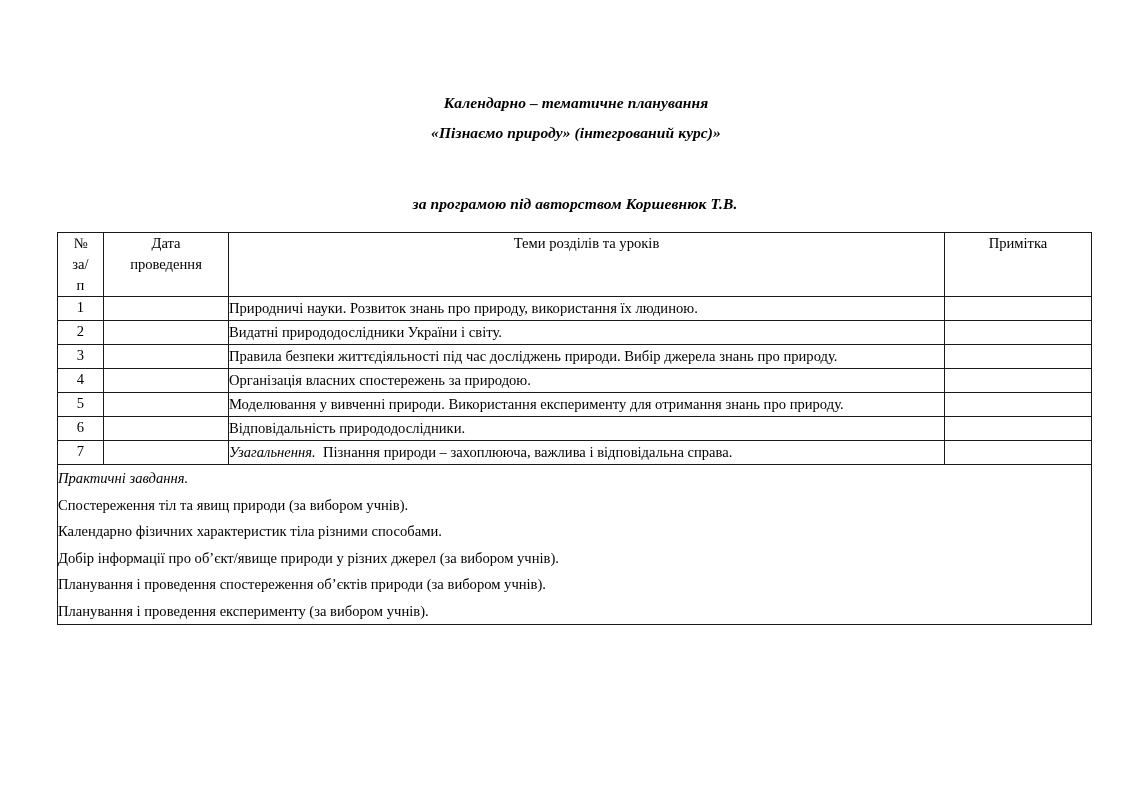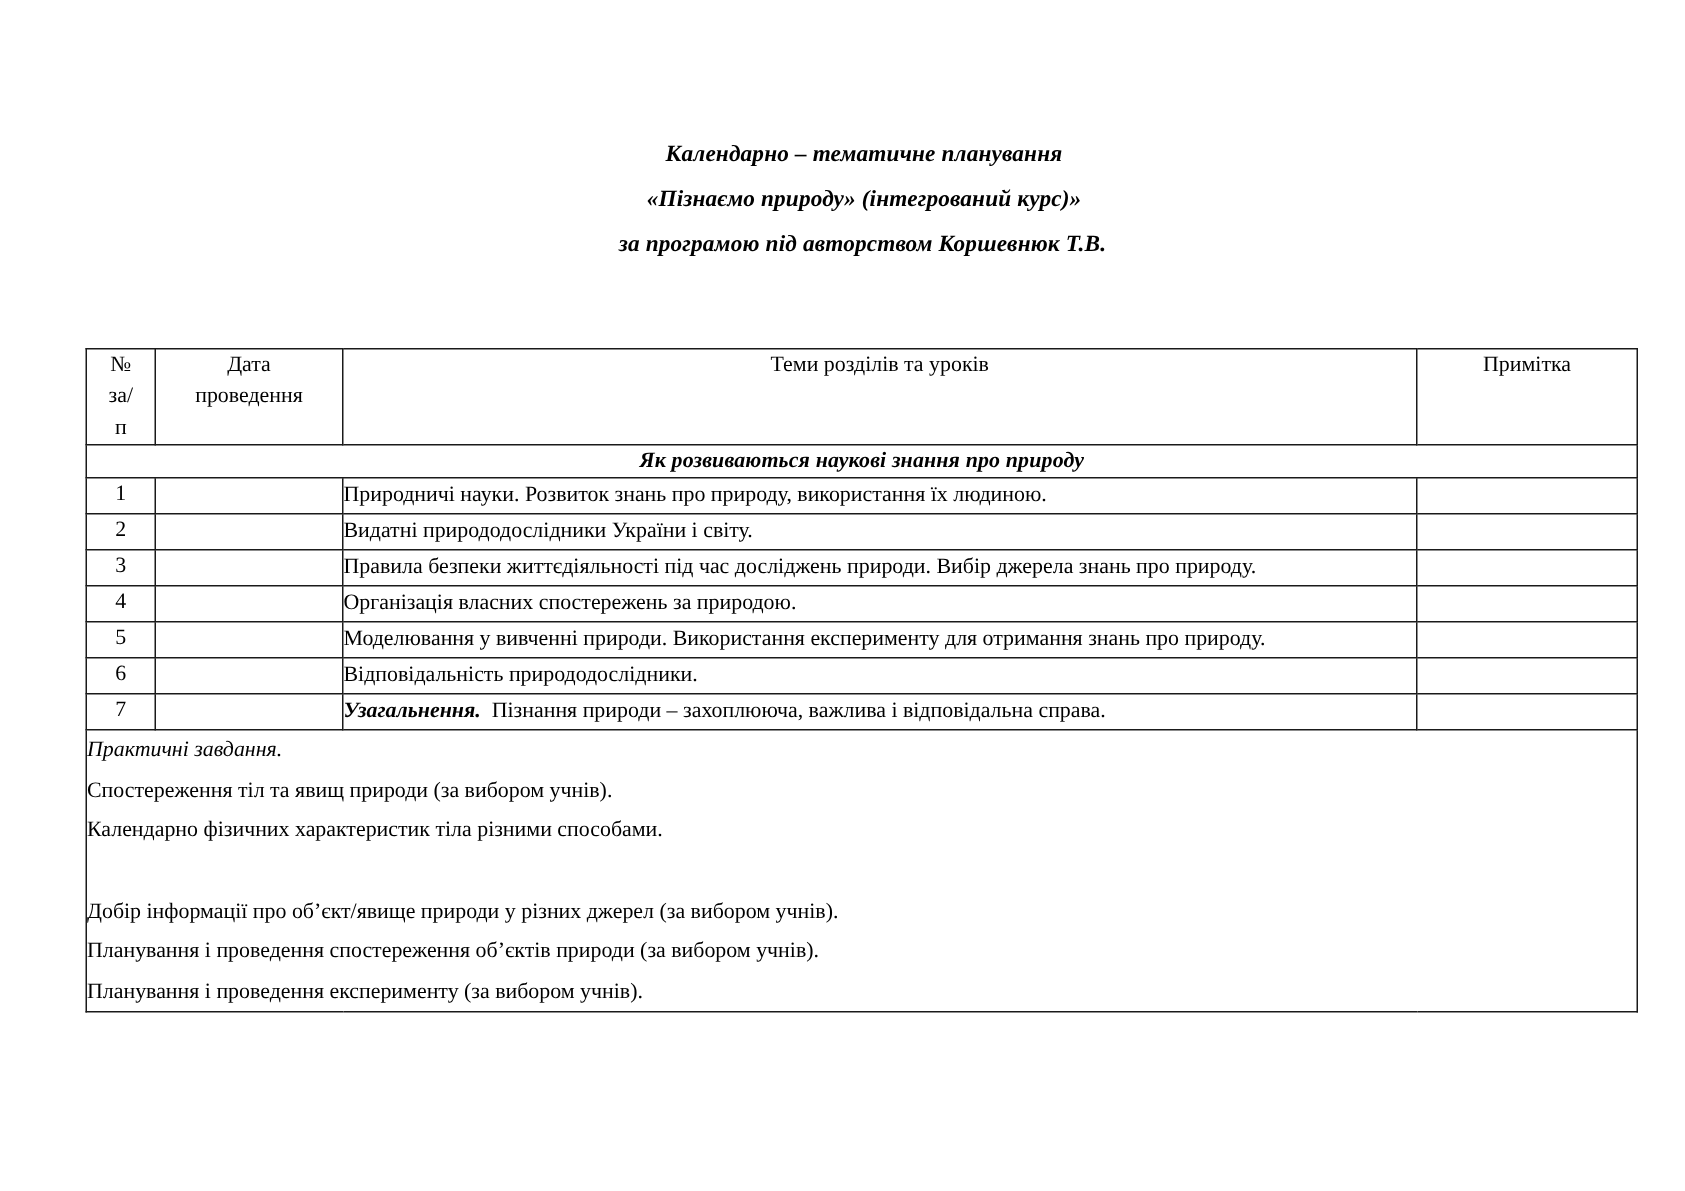--- a/index.html
+++ b/index.html
@@ -35,21 +35,21 @@
     font-weight: bold;
     font-style: italic;
     font-size: 15.5px;
     line-height: 30px;
     letter-spacing: 0.1px;
     white-space: nowrap;
   }
   .title-line.l1 { padding-left: 4px; }
   .title-line.l2 { padding-left: 4px; }
   .title-line.l3 { padding-left: 2px; }
-  .title-line.l4 { padding-left: 2px; }
+  .title-line.l4 { padding-left: 2px; margin-top: 41px; }
 
   
   table.plan {
     position: absolute;
     left: 57px;
     top: 232px;
     width: 1034px;
     border-collapse: collapse;
     table-layout: fixed;
   }
@@ -108,37 +108,37 @@
     line-height: 23px;
     text-align: justify;
     text-justify: inter-word;
     font-size: 14.7px;
     margin-top: 26px;
   }
   .topic.single {
     text-align: left;
   }
   .topic .lead {
-    font-weight: bold;
+    font-weight: normal;
     font-style: italic;
   }
 
   
   .practice {
     padding: 5px 6px 7px 7px;
     line-height: 26.5px;
     font-size: 15px;
     text-align: left;
   }
   .practice .ptitle {
     font-weight: normal;
     font-style: italic;
   }
   .practice .pline { display: block; }
-  .practice .pline.wrap { max-width: 645px; margin-top: 28px; }
+  .practice .pline.wrap { max-width: 645px; }
 </style>
 </head>
 <body>
 
 <div class="page">
 
   <div class="title-block">
     <div class="title-line l1">Календарно – тематичне планування</div>
     <div class="title-line l2">«Пізнаємо природу» (інтегрований курс)»</div>
     <div class="title-line l4">за програмою під авторством Коршевнюк Т.В.</div>
@@ -161,23 +161,20 @@
         </td>
         <td class="hd">
           <div>Дата</div>
           <div>проведення</div>
         </td>
         <td class="hd">Теми розділів та уроків</td>
         <td class="hd">Примітка</td>
       </tr>
 
 
-      <tr>
-        <td class="subtheme" colspan="4">Як розвиваються наукові знання про природу</td>
-      </tr>
 
       <tr>
         <td class="num">1</td>
         <td class="date"></td>
         <td class="topic single">Природничі науки. Розвиток знань про природу, використання їх людиною.</td>
         <td class="note"></td>
       </tr>
 
       <tr>
         <td class="num">2</td>

